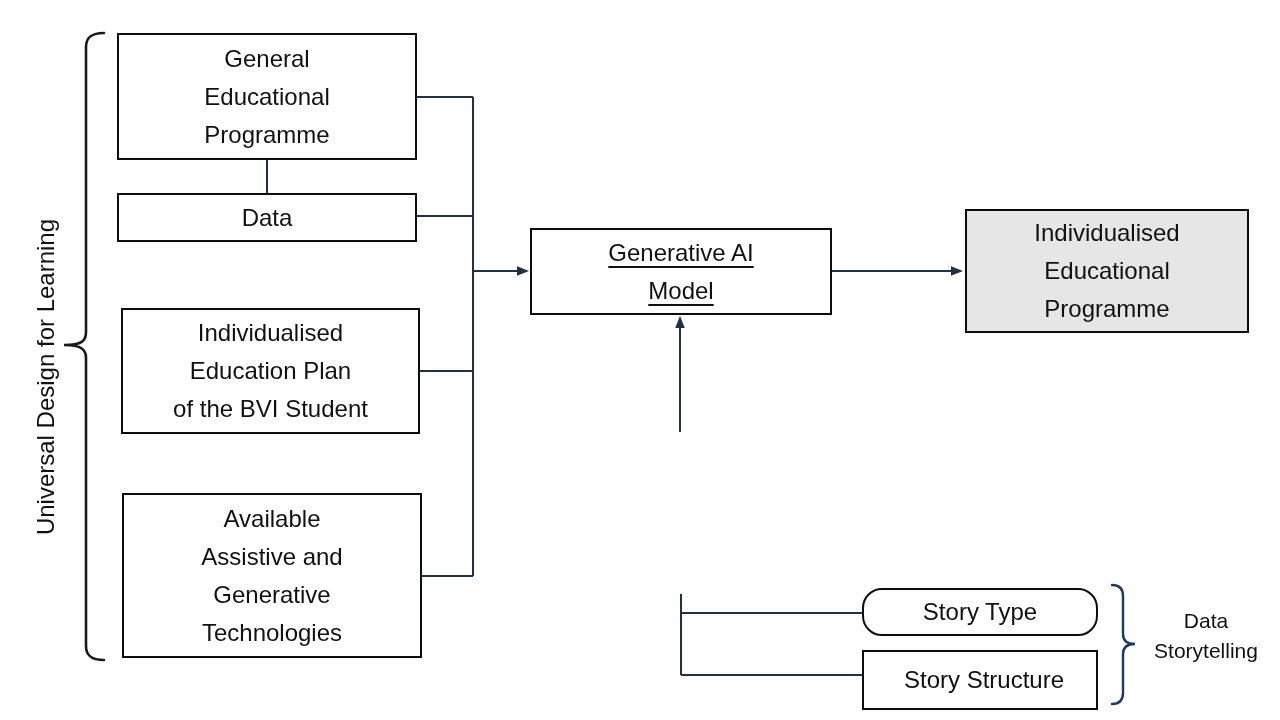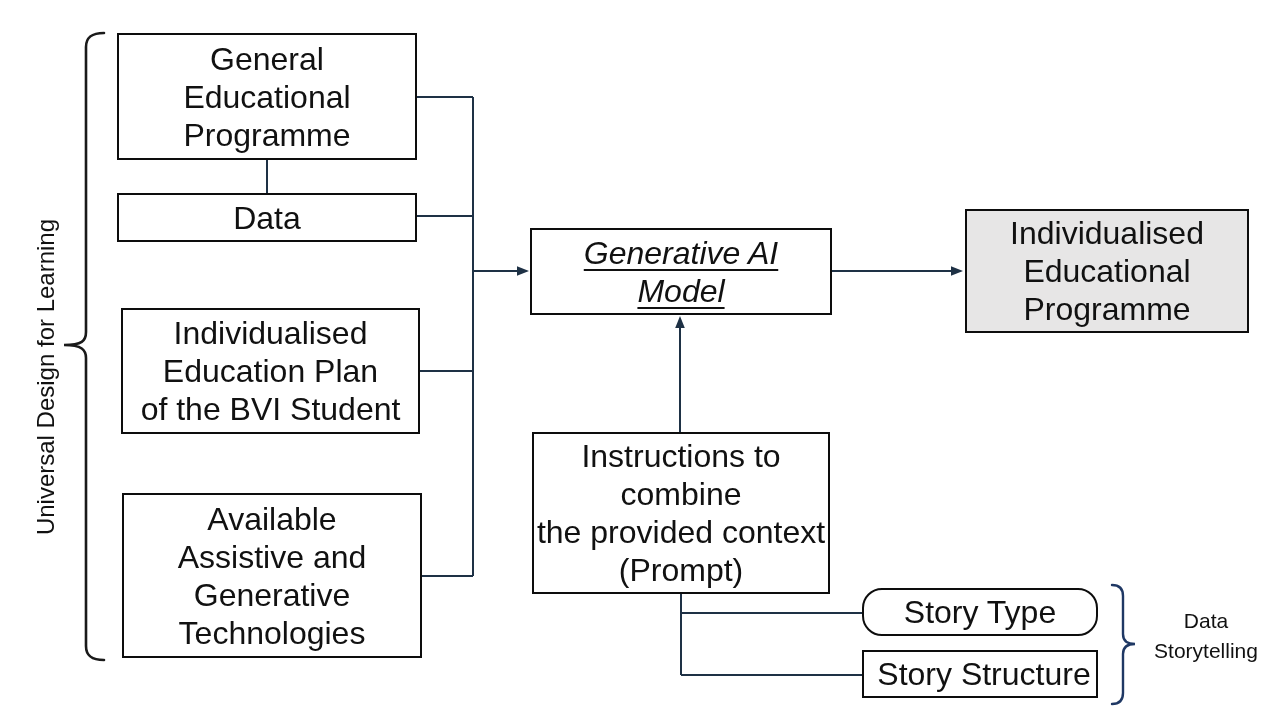--- a/index.html
+++ b/index.html
@@ -28,32 +28,31 @@
     border: 2px solid #0d0d0d;
     background: #ffffff;
     display: flex;
     align-items: center;
     justify-content: center;
     text-align: center;
     z-index: 2;
   }
   .box-label {
     white-space: pre-line;
-    font-size: 32px;
+    font-size: 24px;
     line-height: 38px;
     color: #111111;
   }
   .box.output {
     background: #e7e6e6;
   }
   .box.underlined .box-label {
     text-decoration: underline;
     text-decoration-thickness: 2px;
     text-underline-offset: 5px;
-    font-style: italic;
   }
   .side-label {
     position: absolute;
     white-space: pre-line;
     color: #111111;
     z-index: 2;
   }
   #udl-label {
     left: -134px;
     top: 362px;
@@ -127,38 +126,32 @@
 Assistive and
 Generative
 Technologies</span>
   </div>
 
   <div class="box underlined" style="left:530px; top:228px; width:302px; height:87px;">
     <span class="box-label">Generative AI
 Model</span>
   </div>
 
-  <div class="box" style="left:532px; top:432px; width:298px; height:162px;">
-    <span class="box-label">Instructions to
-combine
-the provided context
-(Prompt)</span>
-  </div>
 
   <div class="box output" style="left:965px; top:209px; width:284px; height:124px;">
     <span class="box-label">Individualised
 Educational
 Programme</span>
   </div>
 
   <div class="box" style="left:862px; top:588px; width:236px; height:48px;border-radius:20px;">
     <span class="box-label">Story Type</span>
   </div>
 
-  <div class="box" style="left:862px; top:650px; width:236px; height:48px;padding-left:8px;">
+  <div class="box" style="left:862px; top:650px; width:236px; height:60px;padding-left:8px;">
     <span class="box-label">Story Structure</span>
   </div>
 
   <div id="udl-label" class="side-label">Universal Design for Learning</div>
 
   <div id="ds-label" class="side-label">Data
 Storytelling</div>
 
 </div>
 

